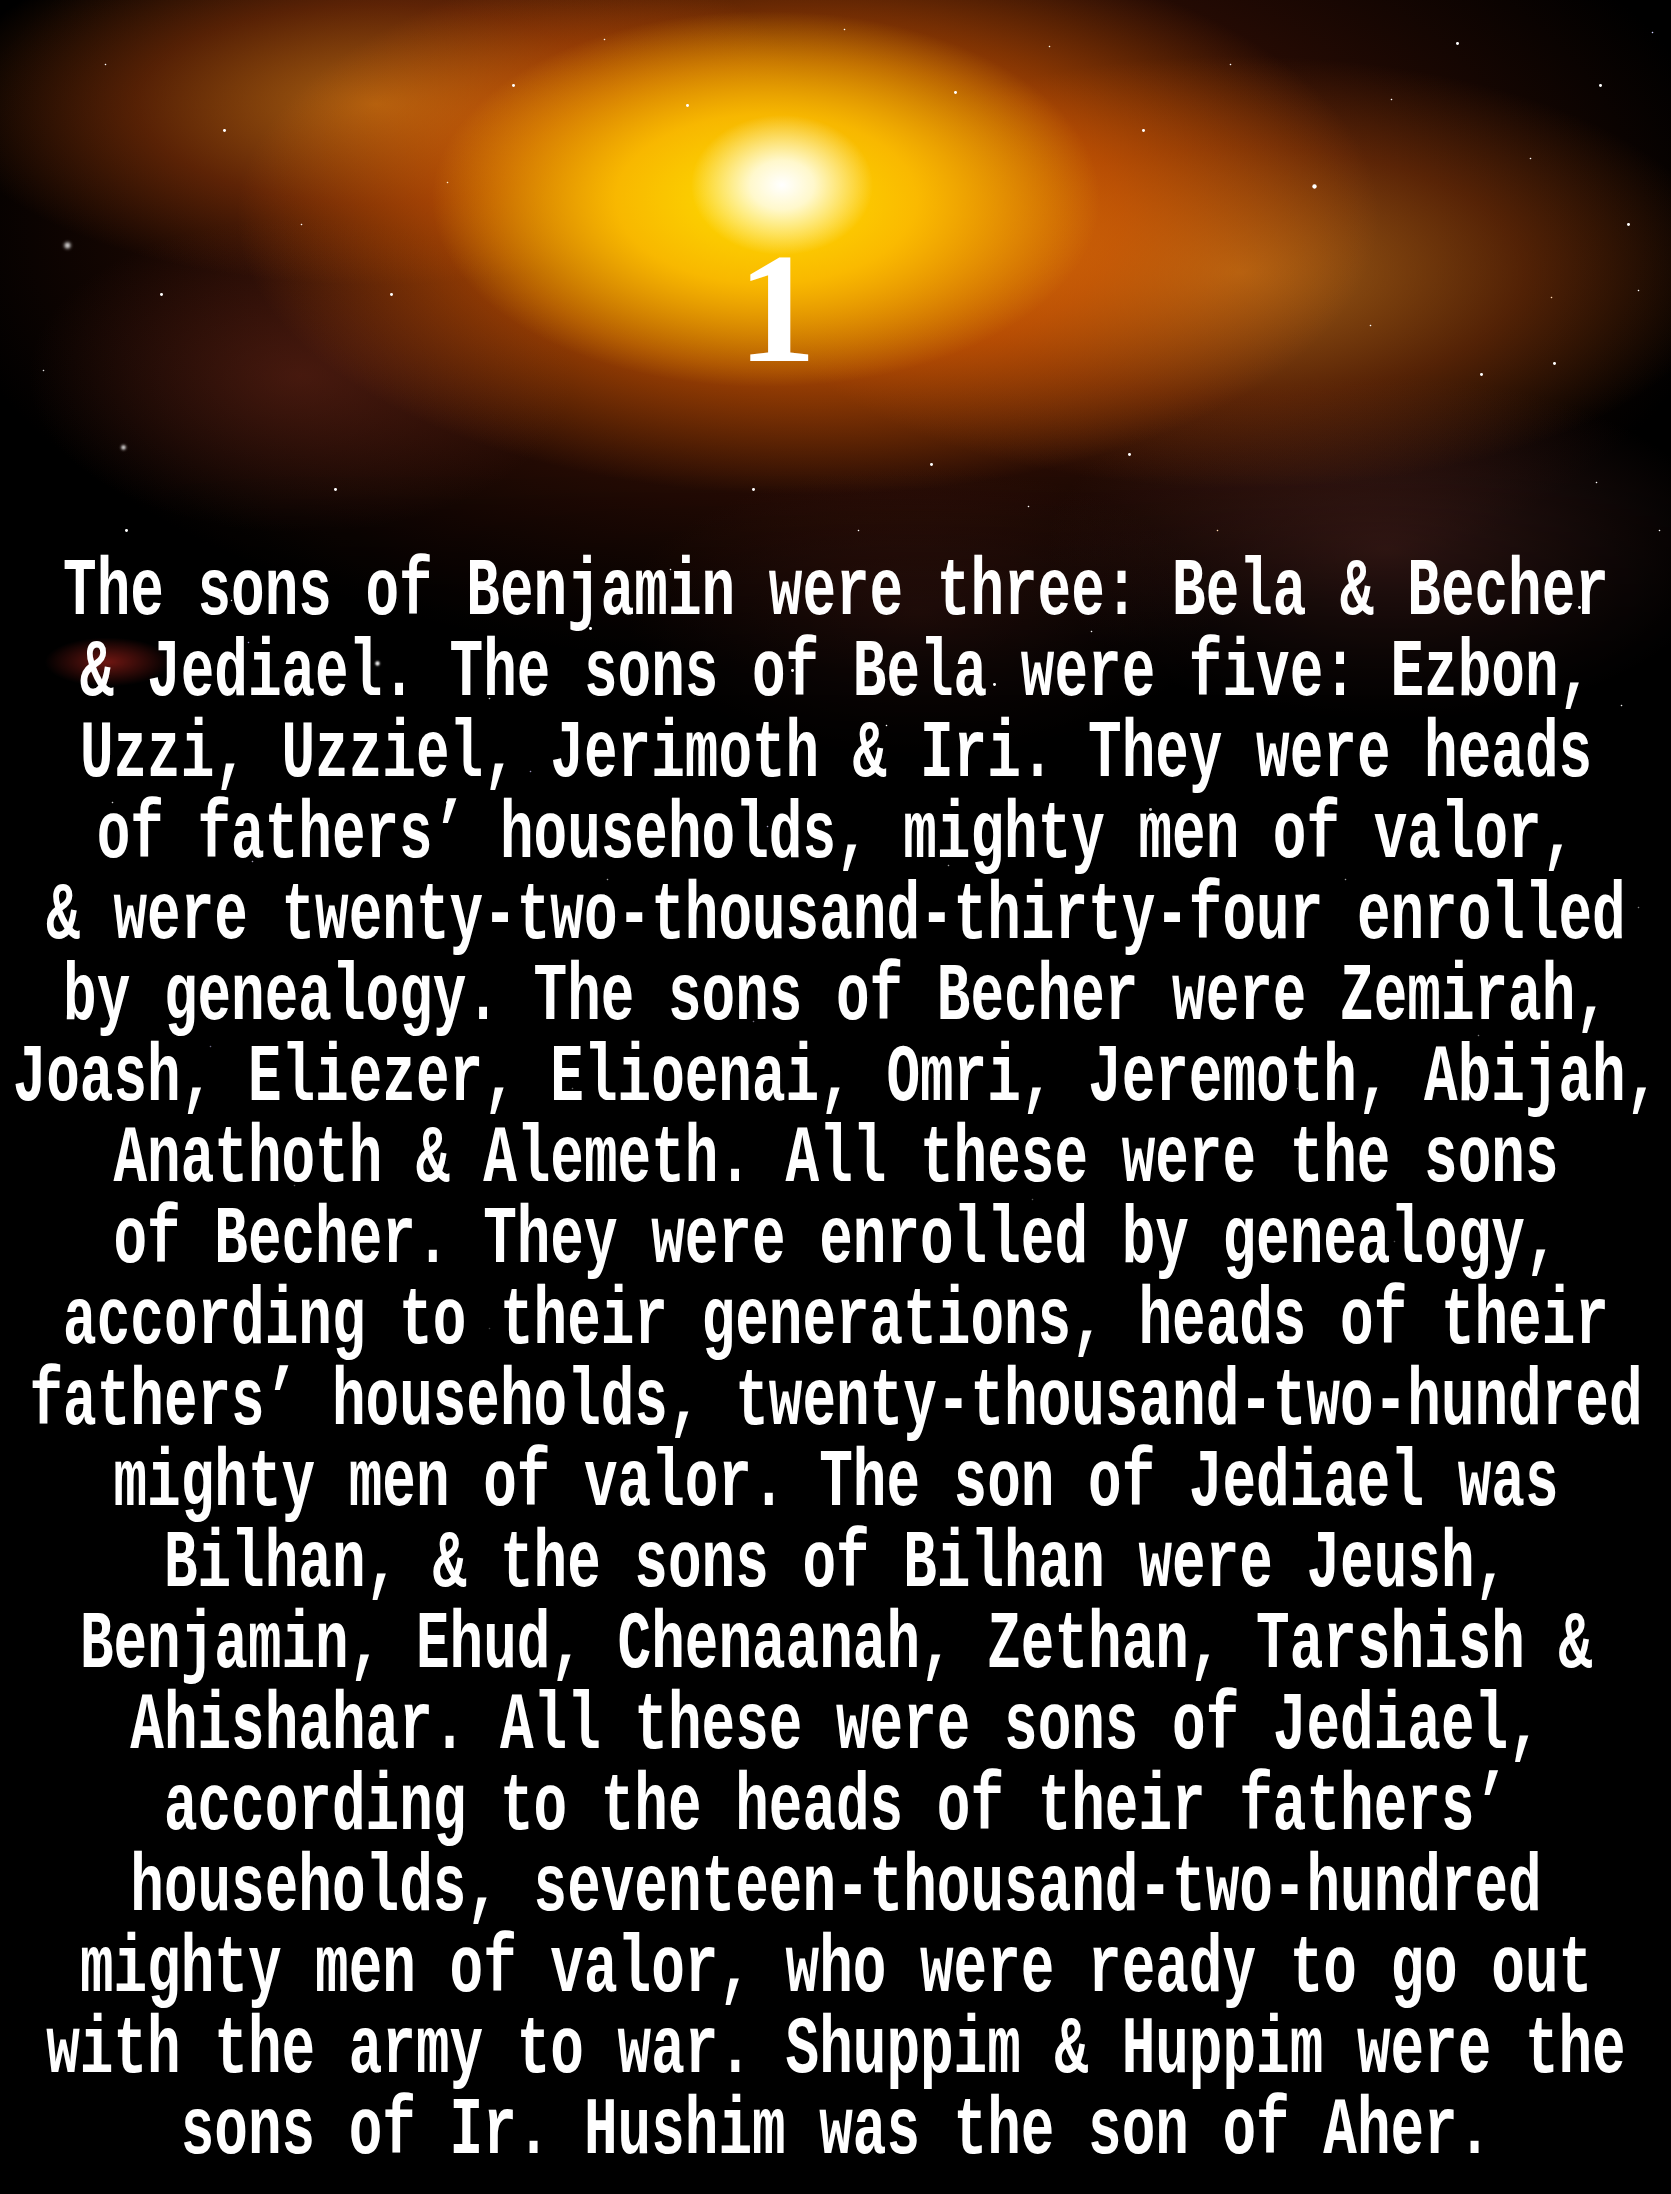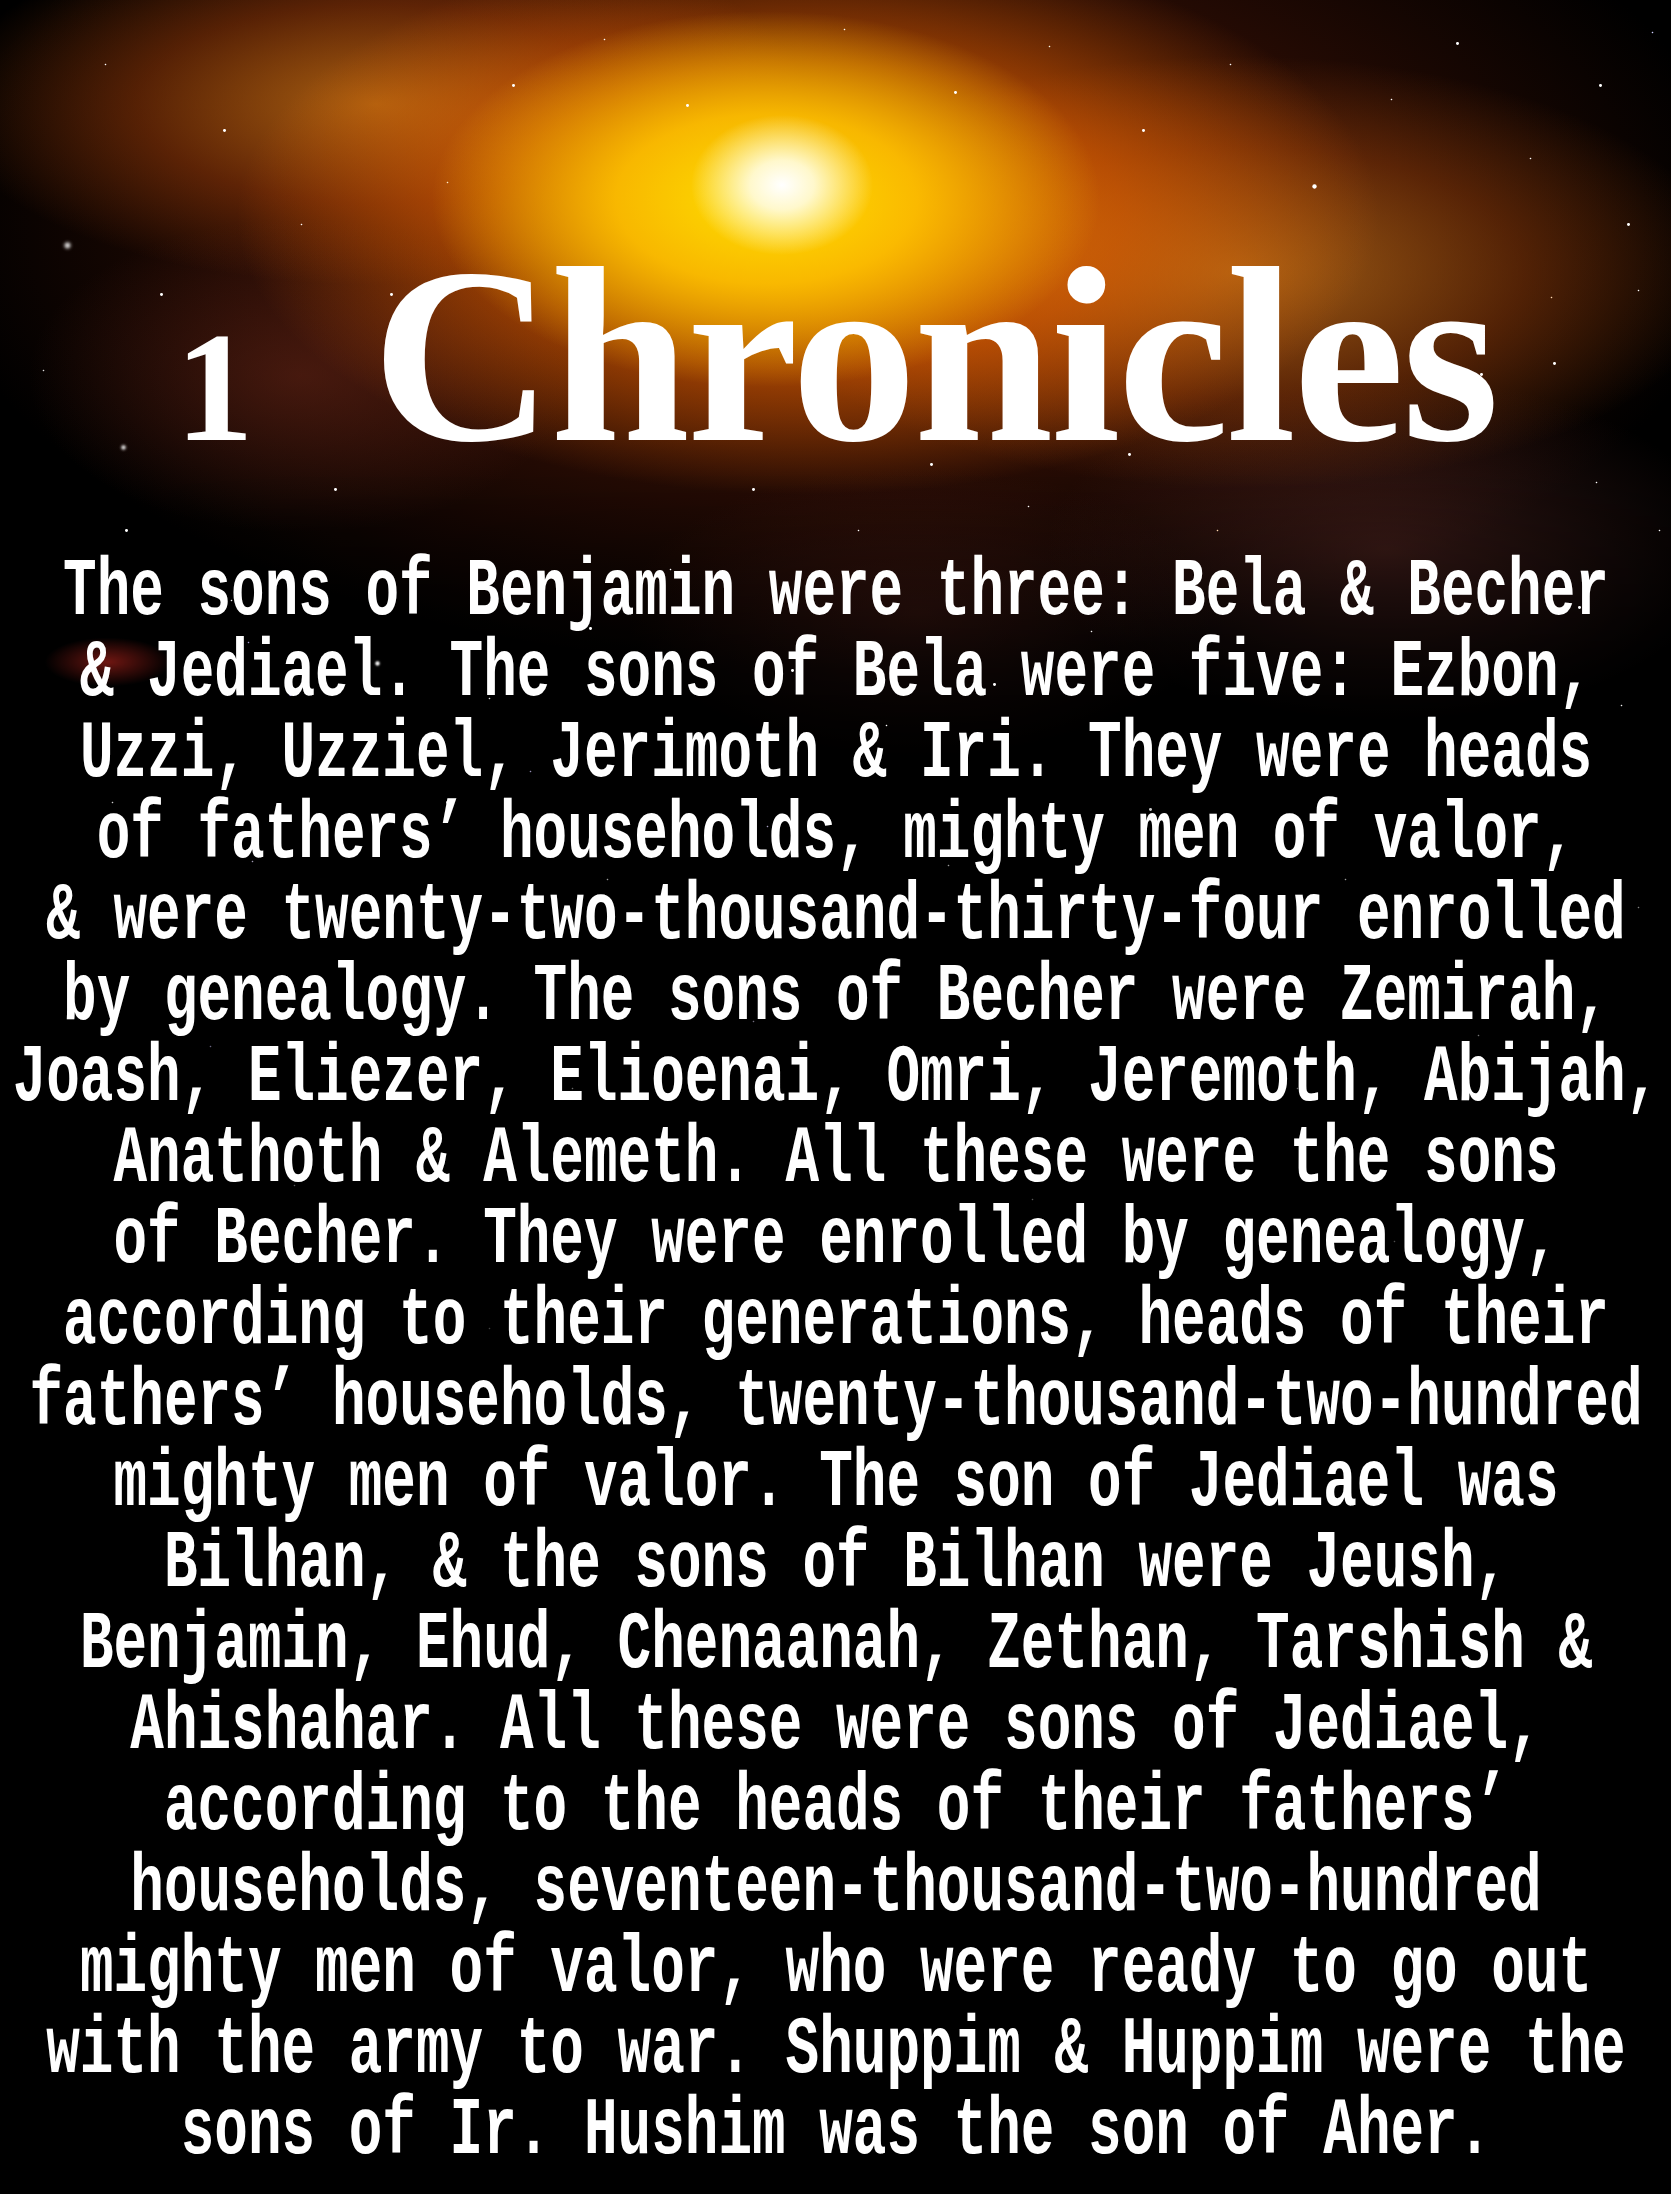--- a/index.html
+++ b/index.html
@@ -138,21 +138,20 @@
 </head>
 <body>
 
 <div class="poster">
 
   <div class="nebula"></div>
   <div class="stars"></div>
 
   <div class="title">
     <span class="num">1</span>
-    <span class="name">Chronicles</span>
   </div>
 
 
   <div class="verse">
     <div class="line">The sons of Benjamin were three: Bela &amp; Becher</div>
     <div class="line">&amp; Jediael. The sons of Bela were five: Ezbon,</div>
     <div class="line">Uzzi, Uzziel, Jerimoth &amp; Iri. They were heads</div>
     <div class="line">of fathers’ households, mighty men of valor,</div>
     <div class="line">&amp; were twenty-two-thousand-thirty-four enrolled</div>
     <div class="line">by genealogy. The sons of Becher were Zemirah,</div>

